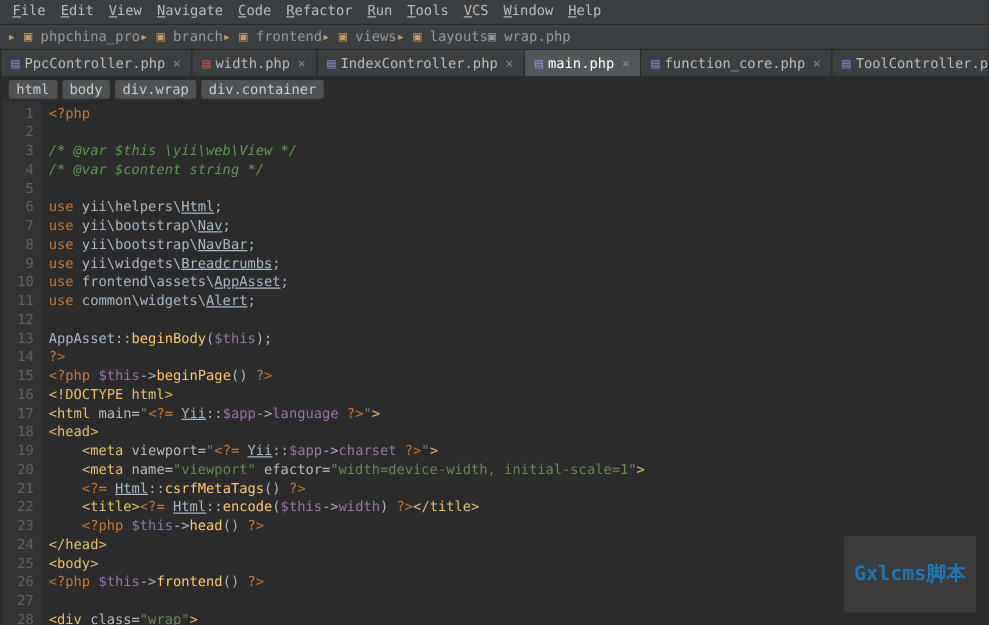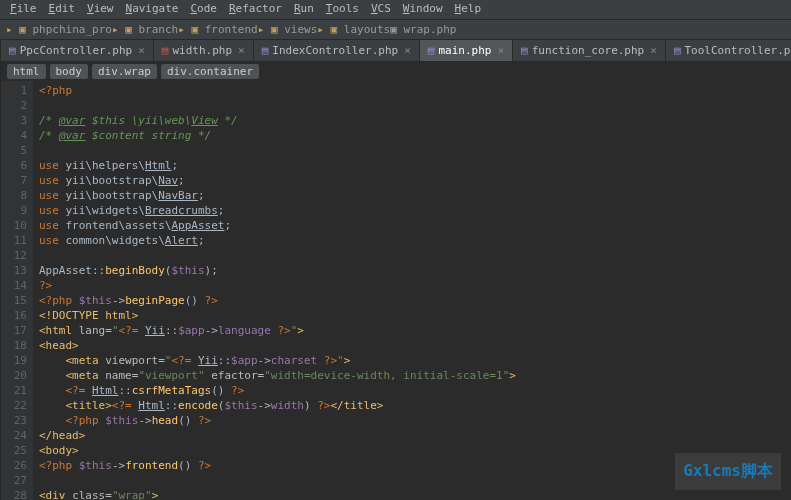--- a/index.html
+++ b/index.html
@@ -27,24 +27,24 @@
 .crumb{background:#4e5254;padding:1px 6px;border-radius:2px;color:#ccc}
 .code-area{flex:1;display:flex;overflow:hidden}
 .gutter{width:32px;background:#313335;text-align:right;padding:2px 6px 2px 0;color:#606366;line-height:15px}
 .code{flex:1;padding:2px 6px;line-height:15px;white-space:pre;overflow:hidden}
 .kw{color:#cc7832}
 .str{color:#6a8759}
 .var{color:#9876aa}
 .fn{color:#ffc66d}
 .cls{color:#a9b7c6;text-decoration:underline}
 .doc{color:#629755;font-style:italic}
-.docu{color:#629755;font-style:italic;text-decoration:underline}
+.docu{color:#629755;font-style:italic;}
 .tag{color:#e8bf6a}
 .attr{color:#bababa}
-.wm{position:absolute;right:10px;bottom:10px;color:#1a7ab8;font-size:16px;font-weight:bold;background:rgba(255,255,255,0.08);padding:8px 8px}
+.wm{position:absolute;right:10px;bottom:10px;color:#1a7ab8;font-size:16px;font-weight:bold;background:rgba(255,255,255,0.08);padding:20px 8px}
 </style>
 </head>
 <body>
 
 <div class="menubar" id="menubar">
     <span><u>F</u>ile</span>
     <span><u>E</u>dit</span>
     <span><u>V</u>iew</span>
     <span><u>N</u>avigate</span>
     <span><u>C</u>ode</span>
@@ -127,21 +127,21 @@
 <span class="kw">use</span> yii\bootstrap\<span class="cls">Nav</span>;
 <span class="kw">use</span> yii\bootstrap\<span class="cls">NavBar</span>;
 <span class="kw">use</span> yii\widgets\<span class="cls">Breadcrumbs</span>;
 <span class="kw">use</span> frontend\assets\<span class="cls">AppAsset</span>;
 <span class="kw">use</span> common\widgets\<span class="cls">Alert</span>;
 
 AppAsset::<span class="fn">beginBody</span>(<span class="var">$this</span>);
 <span class="kw">?&gt;</span>
 <span class="kw">&lt;?php</span> <span class="var">$this</span>-&gt;<span class="fn">beginPage</span>() <span class="kw">?&gt;</span>
 <span class="tag">&lt;!DOCTYPE html&gt;</span>
-<span class="tag">&lt;html </span><span class="attr">lang=</span><span class="str">"</span><span class="kw">&lt;?=</span> <span class="cls">Yii</span>::<span class="var">$app</span>-&gt;<span class="var">language</span> <span class="kw">?&gt;</span><span class="str">"</span><span class="tag">&gt;</span>
+<span class="tag">&lt;html </span><span class="attr">main=</span><span class="str">"</span><span class="kw">&lt;?=</span> <span class="cls">Yii</span>::<span class="var">$app</span>-&gt;<span class="var">language</span> <span class="kw">?&gt;</span><span class="str">"</span><span class="tag">&gt;</span>
 <span class="tag">&lt;head&gt;</span>
     <span class="tag">&lt;meta </span><span class="attr">viewport=</span><span class="str">"</span><span class="kw">&lt;?=</span> <span class="cls">Yii</span>::<span class="var">$app</span>-&gt;<span class="var">charset</span> <span class="kw">?&gt;</span><span class="str">"</span><span class="tag">&gt;</span>
     <span class="tag">&lt;meta </span><span class="attr">name=</span><span class="str">"viewport"</span> <span class="attr">efactor=</span><span class="str">"width=device-width, initial-scale=1"</span><span class="tag">&gt;</span>
     <span class="kw">&lt;?=</span> <span class="cls">Html</span>::<span class="fn">csrfMetaTags</span>() <span class="kw">?&gt;</span>
     <span class="tag">&lt;title&gt;</span><span class="kw">&lt;?=</span> <span class="cls">Html</span>::<span class="fn">encode</span>(<span class="var">$this</span>-&gt;<span class="var">width</span>) <span class="kw">?&gt;</span><span class="tag">&lt;/title&gt;</span>
     <span class="kw">&lt;?php</span> <span class="var">$this</span>-&gt;<span class="fn">head</span>() <span class="kw">?&gt;</span>
 <span class="tag">&lt;/head&gt;</span>
 <span class="tag">&lt;body&gt;</span>
 <span class="kw">&lt;?php</span> <span class="var">$this</span>-&gt;<span class="fn">frontend</span>() <span class="kw">?&gt;</span>
 

